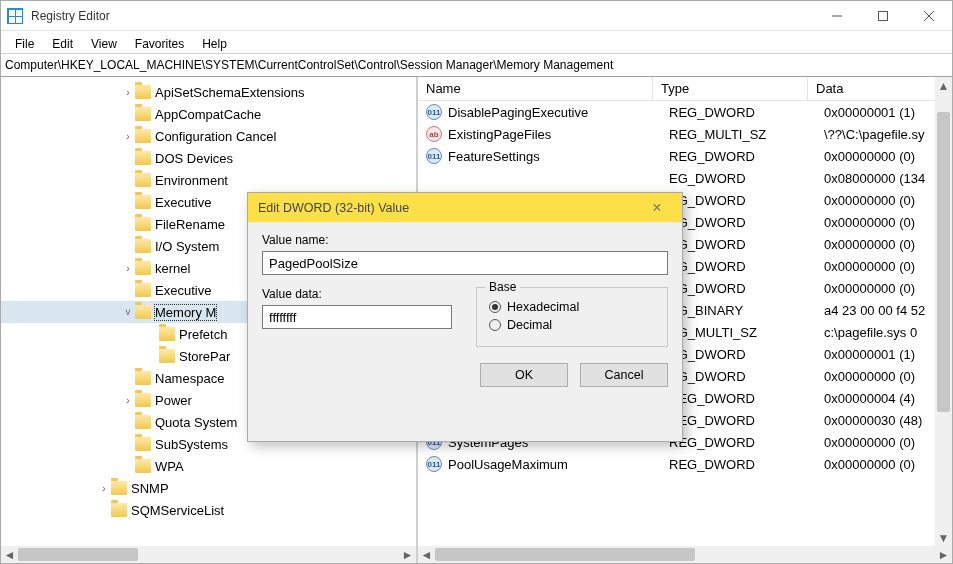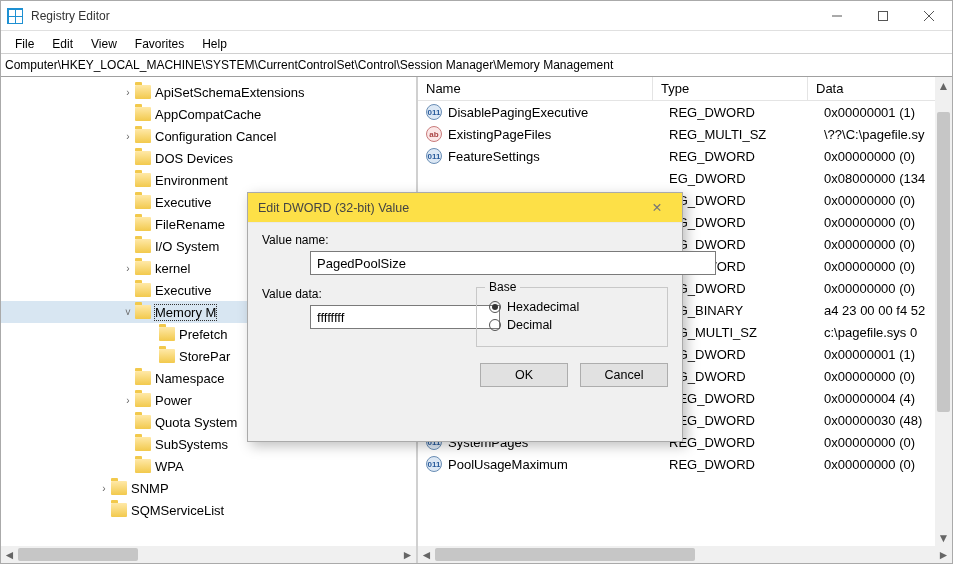--- a/index.html
+++ b/index.html
@@ -167,21 +167,20 @@
     background:#fde047;
     border-bottom:1px solid #e9e9e9;
   }
   .dialog .dlg-close{margin-left:auto; width:30px; text-align:center; color:#777;}
   .dialog .dlg-body{padding:10px 14px 10px 14px;}
   .dlg-label{font-size:12px; margin-bottom:4px;}
   .dlg-input{
     width:100%; height:24px; border:1px solid #7a7a7a;
     background:#fff; padding:2px 6px; font-size:13px;
     font-family:inherit;
-    margin-left:48px;
   }
   .dlg-row2{display:flex; gap:24px; margin-top:12px;}
   .dlg-col{flex:0 0 auto;}
   .dlg-col.left{width:190px;}
   .dlg-col.right{flex:1;}
   .fieldset{border:1px solid #c8c8c8; padding:8px 12px 10px 12px; position:relative;}
   .fieldset .legend{position:absolute; top:-8px; left:8px; background:#f0f0f0; padding:0 4px; font-size:12px;}
   .radio-opt{display:flex; align-items:center; gap:6px; margin:4px 0; font-size:12.5px;}
   .radio-dot{width:12px;height:12px;border:1px solid #555;border-radius:50%;display:flex;align-items:center;justify-content:center;}
   .radio-dot.checked::after{content:"";width:6px;height:6px;background:#333;border-radius:50%;}

